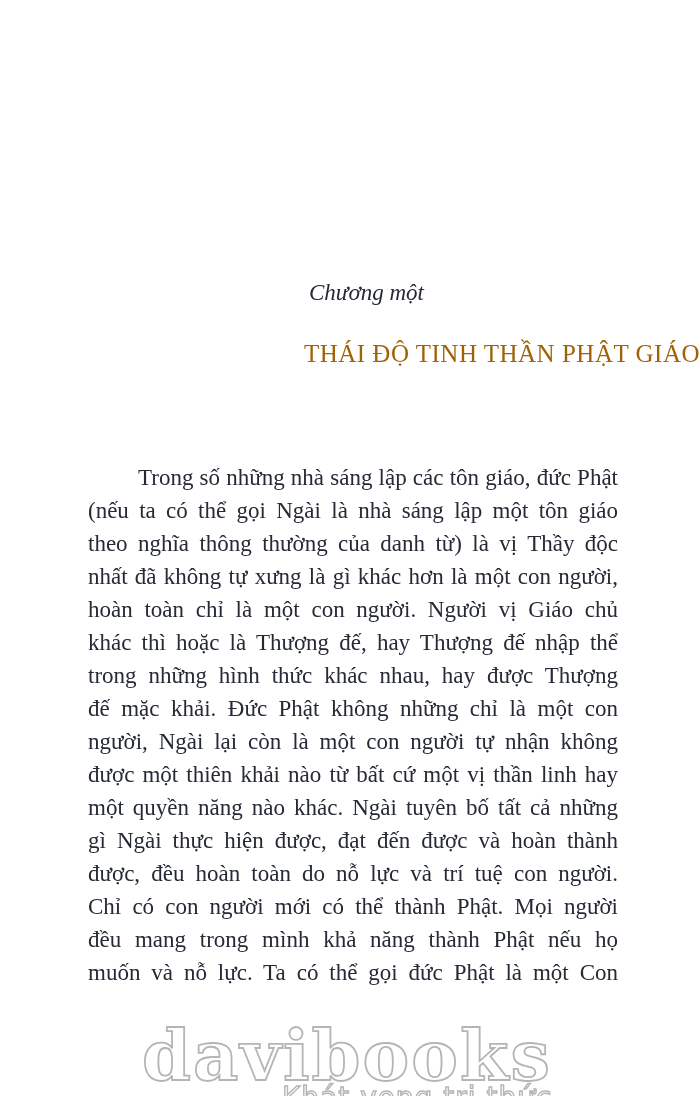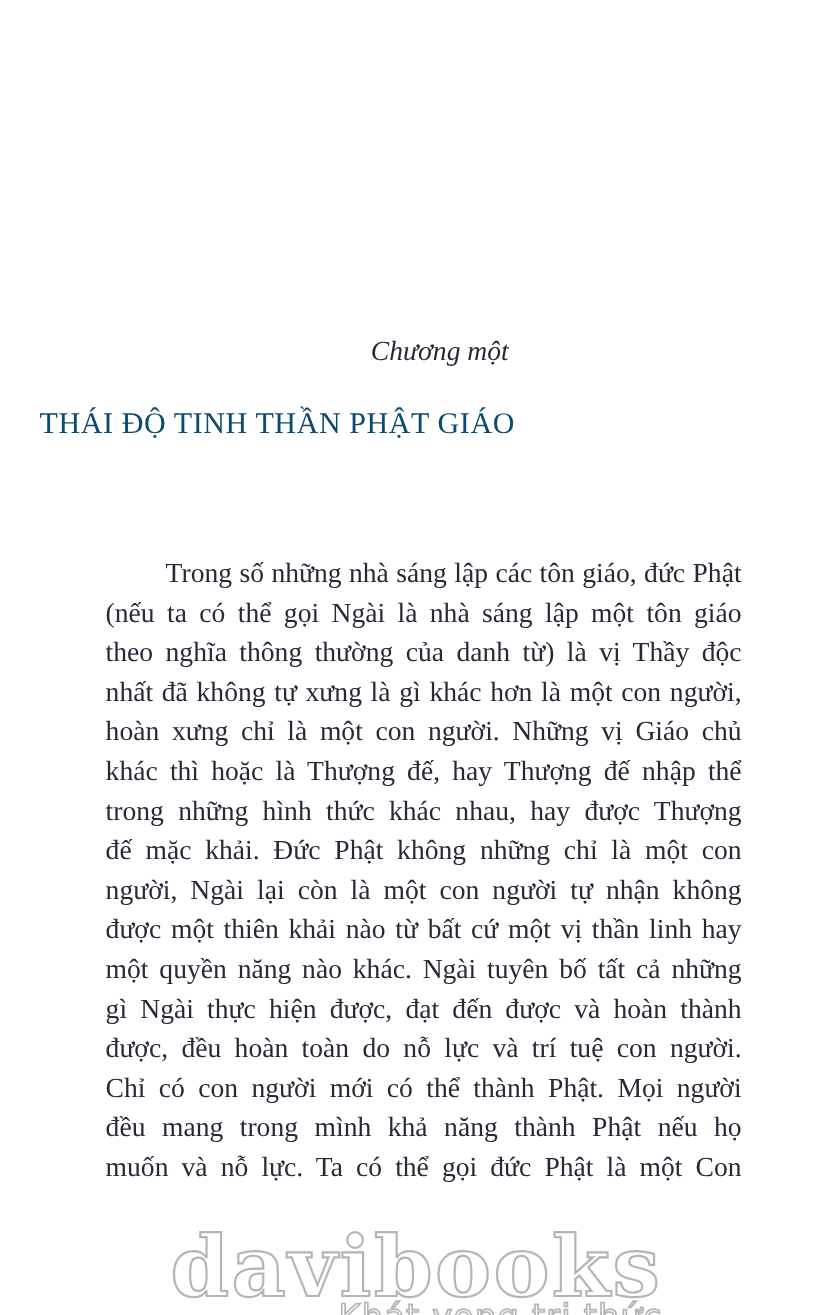--- a/index.html
+++ b/index.html
@@ -25,25 +25,25 @@
     font-style: italic;
     font-size: 23px;
     line-height: 1;
     color: #262a36;
   }
   .page-title {
     position: absolute;
     top: 339px;
     left: 33px;
     width: 667px;
-    text-align: left;
+    text-align: right;
     font-size: 25px;
     line-height: 1.2;
     letter-spacing: 0.5px;
-    color: #0c4a6e;
+    color: #a16207;
   }
   .body-text {
     position: absolute;
     top: 461px;
     left: 88px;
     width: 530px;
     font-size: 23px;
     line-height: 33px;
     z-index: 2;
   }
@@ -98,21 +98,21 @@
 
   <div class="watermark watermark-brand">davibooks</div>
 
   <div class="watermark watermark-tagline">Khát vọng tri thức</div>
 
   <div class="body-text">
       <div class="body-line">Trong số những nhà sáng lập các tôn giáo, đức Phật</div>
       <div class="body-line">(nếu ta có thể gọi Ngài là nhà sáng lập một tôn giáo</div>
       <div class="body-line">theo nghĩa thông thường của danh từ) là vị Thầy độc</div>
       <div class="body-line">nhất đã không tự xưng là gì khác hơn là một con người,</div>
-      <div class="body-line">hoàn xưng chỉ là một con người. Những vị Giáo chủ</div>
+      <div class="body-line">hoàn toàn chỉ là một con người. Người vị Giáo chủ</div>
       <div class="body-line">khác thì hoặc là Thượng đế, hay Thượng đế nhập thể</div>
       <div class="body-line">trong những hình thức khác nhau, hay được Thượng</div>
       <div class="body-line">đế mặc khải. Đức Phật không những chỉ là một con</div>
       <div class="body-line">người, Ngài lại còn là một con người tự nhận không</div>
       <div class="body-line">được một thiên khải nào từ bất cứ một vị thần linh hay</div>
       <div class="body-line">một quyền năng nào khác. Ngài tuyên bố tất cả những</div>
       <div class="body-line">gì Ngài thực hiện được, đạt đến được và hoàn thành</div>
       <div class="body-line">được, đều hoàn toàn do nỗ lực và trí tuệ con người.</div>
       <div class="body-line">Chỉ có con người mới có thể thành Phật. Mọi người</div>
       <div class="body-line">đều mang trong mình khả năng thành Phật nếu họ</div>

